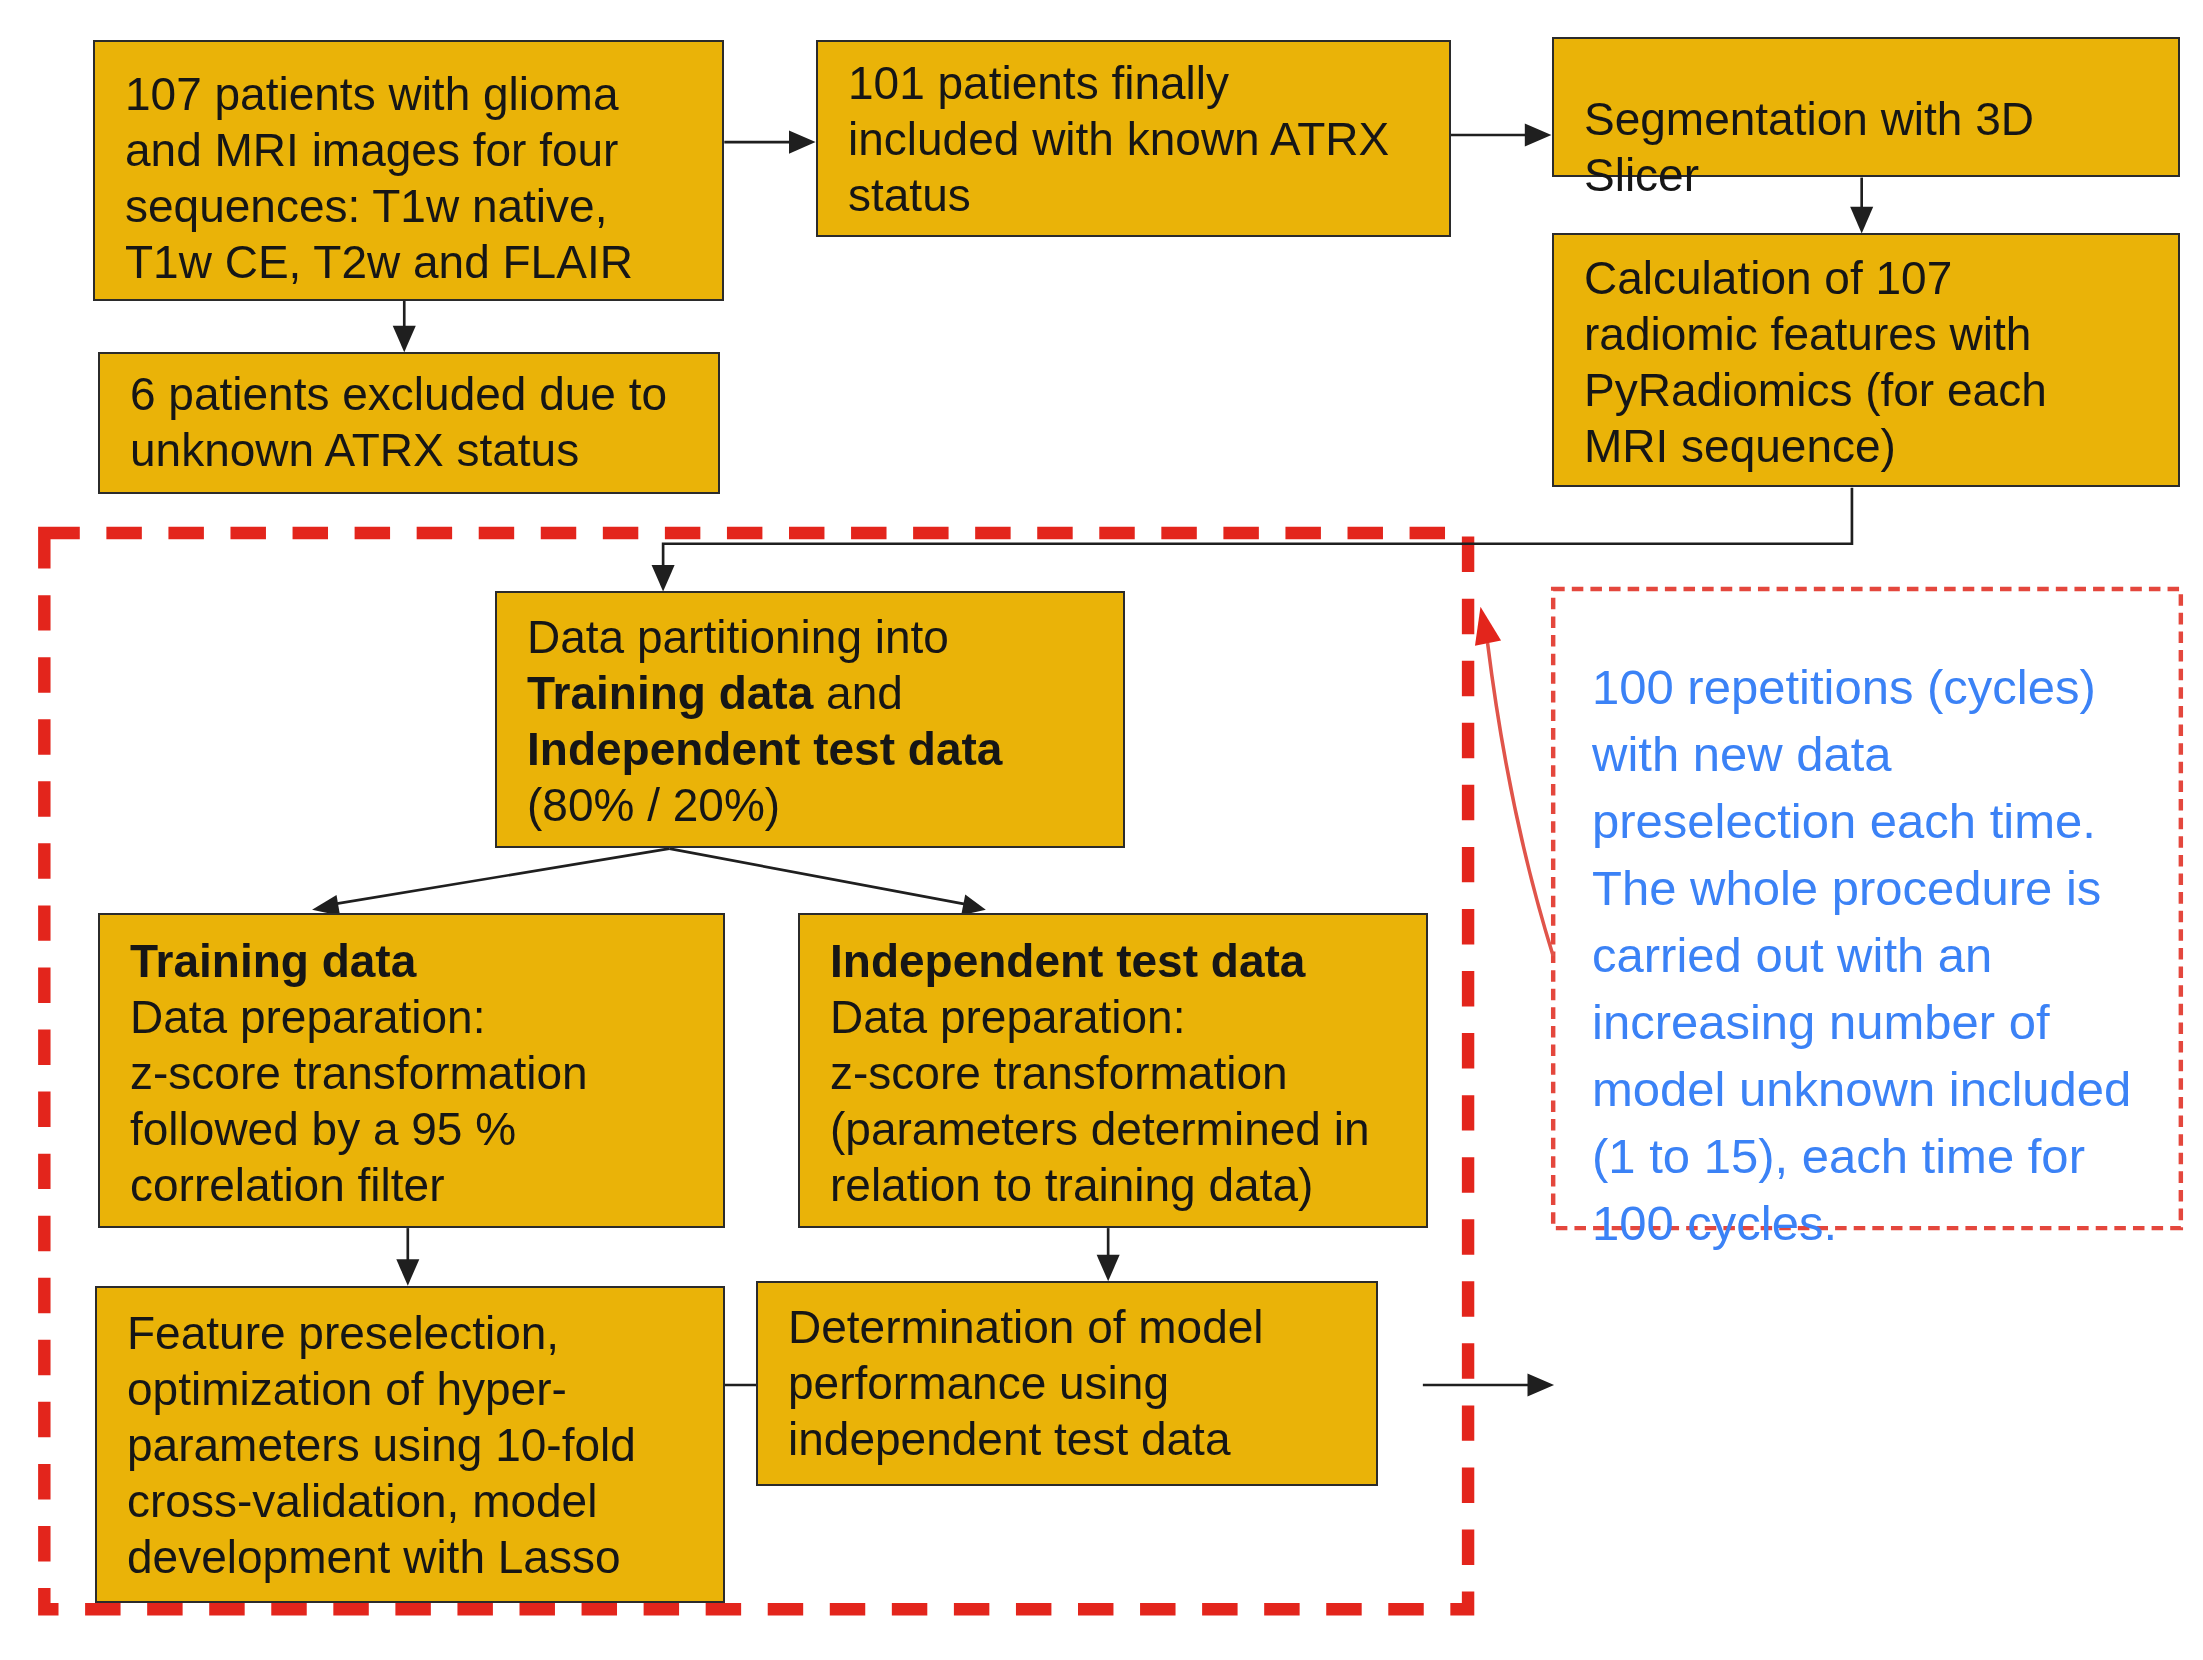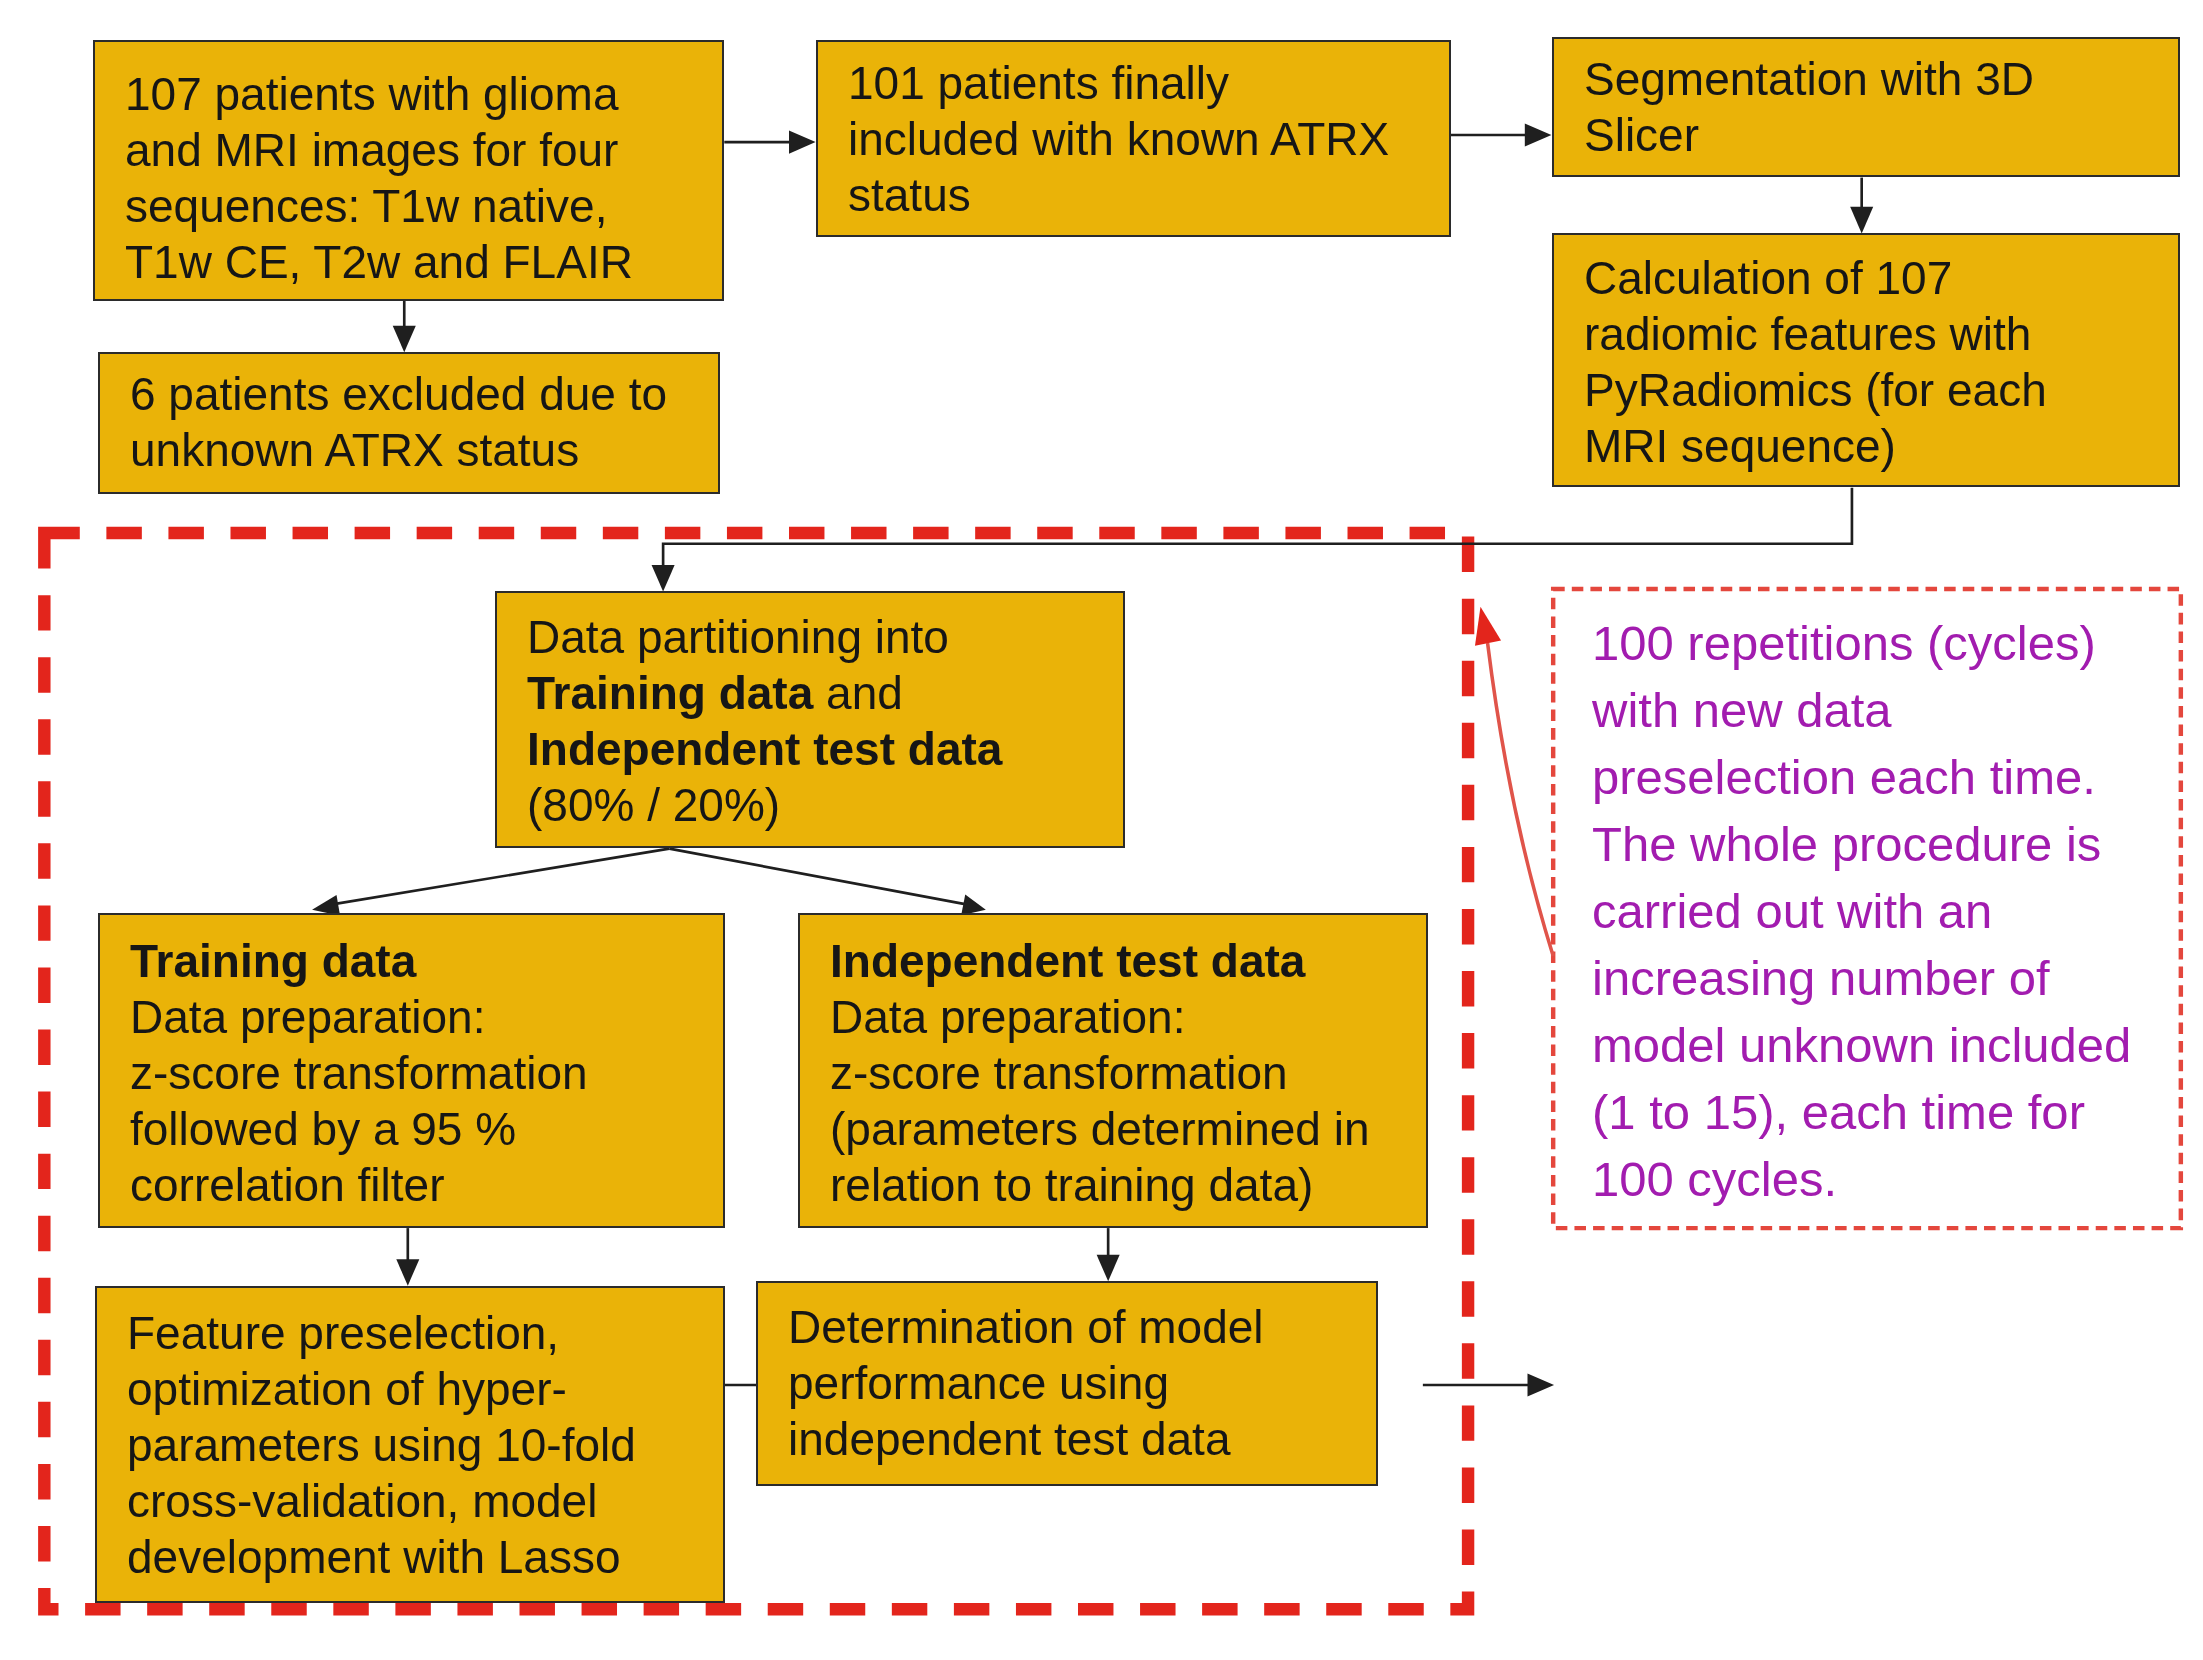--- a/index.html
+++ b/index.html
@@ -7,21 +7,21 @@
     --red-strong:#e3251c; --red-soft:#e4473d; --red-pointer:#e0544a;
   }
   html,body{margin:0;padding:0;background:var(--background);}
   body{width:2203px;height:1661px;position:relative;overflow:hidden;
        font-family:"Liberation Sans", sans-serif;color:var(--text);}
   .stage{position:absolute;left:0;top:0;width:2203px;height:1661px;}
   .box{position:absolute;background:#eab308;border:2.7px solid var(--box-border);
        box-sizing:border-box;font-size:46px;line-height:56px;color:var(--text);}
   .box .pad{padding-left:30px;padding-right:8.9px;}
   .b{font-weight:700;}
-  .note-text{position:absolute;font-size:49px;line-height:67px;color:#a21caf;}
+  .note-text{position:absolute;font-size:49px;line-height:67px;color:#3b82f6;margin-top:44px;}
   svg.overlay{position:absolute;left:0;top:0;pointer-events:none;}
   .line{white-space:nowrap;}
 </style>
 </head>
 <body>
 
 <div class="stage">
 
   <svg class="overlay" width="2203" height="1661" viewBox="0 0 2485 1873">
 
@@ -78,21 +78,21 @@
 
   <div class="box" style="left:816px;top:40px;width:635px;height:197px;">
     <div class="pad" style="padding-top:13.3px;">
       <div class="line">101 patients finally</div>
       <div class="line">included with known ATRX</div>
       <div class="line">status</div>
     </div>
   </div>
 
   <div class="box" style="left:1552px;top:37px;width:628px;height:140px;">
-    <div class="pad" style="padding-top:11.5px;">
+    <div class="pad" style="padding-top:11.5px;margin-top:40px;">
       <div class="line">Segmentation with 3D</div>
       <div class="line">Slicer</div>
     </div>
   </div>
 
   <div class="box" style="left:1552px;top:233px;width:628px;height:254px;">
     <div class="pad" style="padding-top:15px;">
       <div class="line">Calculation of 107</div>
       <div class="line">radiomic features with</div>
       <div class="line">PyRadiomics (for each</div>

